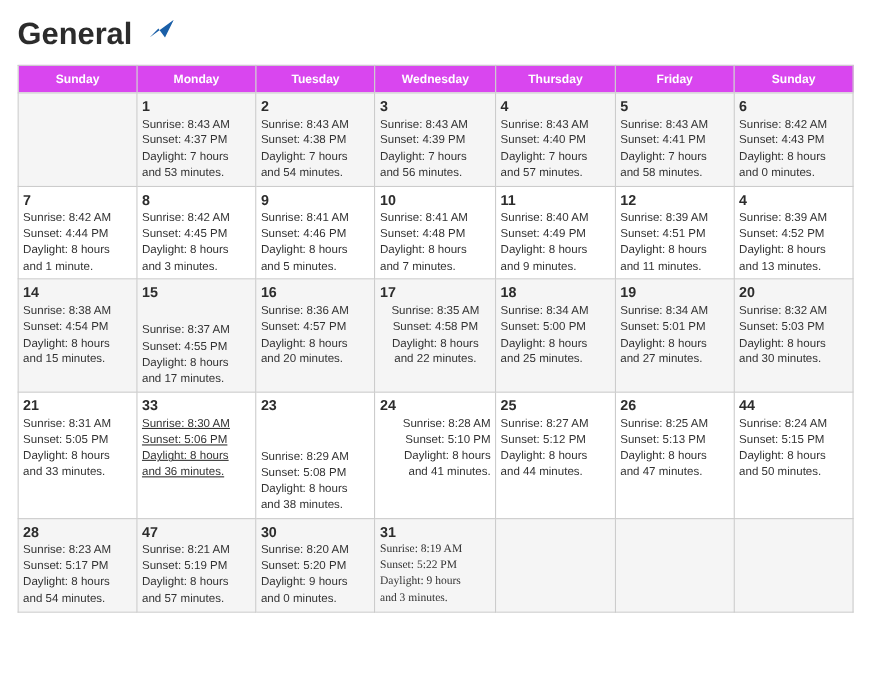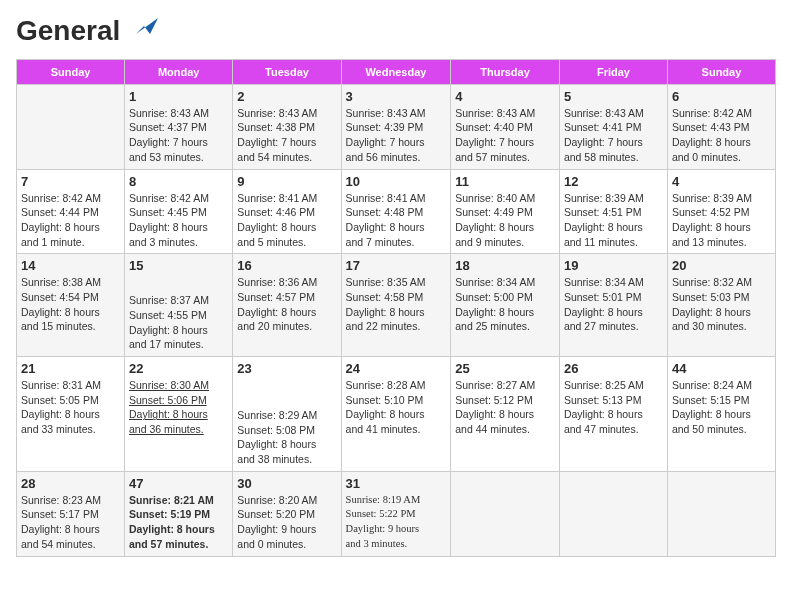--- a/index.html
+++ b/index.html
@@ -231,21 +231,21 @@
         </td>
         <td>
           <span class="day-num">16</span>
           <div class="day-info" style="white-space: pre-line;">Sunrise: 8:36 AM
 Sunset: 4:57 PM
 Daylight: 8 hours
 and 20 minutes.</div>
         </td>
         <td>
           <span class="day-num">17</span>
-          <div class="day-info" style="white-space: pre-line;">Sunrise: 8:35 AM
+          <div class="day-info" style="white-space: pre-line; text-align: center;">Sunrise: 8:35 AM
 Sunset: 4:58 PM
 Daylight: 8 hours
 and 22 minutes.</div>
         </td>
         <td>
           <span class="day-num">18</span>
           <div class="day-info" style="white-space: pre-line;">Sunrise: 8:34 AM
 Sunset: 5:00 PM
 Daylight: 8 hours
 and 25 minutes.</div>
@@ -267,36 +267,36 @@
       </tr>
       <tr>
         <td>
           <span class="day-num">21</span>
           <div class="day-info" style="white-space: pre-line;">Sunrise: 8:31 AM
 Sunset: 5:05 PM
 Daylight: 8 hours
 and 33 minutes.</div>
         </td>
         <td>
-          <span class="day-num">22</span>
+          <span class="day-num">33</span>
           <div class="day-info" style="white-space: pre-line; text-decoration: underline;">Sunrise: 8:30 AM
 Sunset: 5:06 PM
 Daylight: 8 hours
 and 36 minutes.</div>
         </td>
         <td>
           <span class="day-num">23</span>
           <div class="day-info" style="white-space: pre-line; margin-top: 32px;">Sunrise: 8:29 AM
 Sunset: 5:08 PM
 Daylight: 8 hours
 and 38 minutes.</div>
         </td>
         <td>
           <span class="day-num">24</span>
-          <div class="day-info" style="white-space: pre-line;">Sunrise: 8:28 AM
+          <div class="day-info" style="white-space: pre-line; text-align: right;">Sunrise: 8:28 AM
 Sunset: 5:10 PM
 Daylight: 8 hours
 and 41 minutes.</div>
         </td>
         <td>
           <span class="day-num">25</span>
           <div class="day-info" style="white-space: pre-line;">Sunrise: 8:27 AM
 Sunset: 5:12 PM
 Daylight: 8 hours
 and 44 minutes.</div>
@@ -319,21 +319,21 @@
       <tr>
         <td>
           <span class="day-num">28</span>
           <div class="day-info" style="white-space: pre-line;">Sunrise: 8:23 AM
 Sunset: 5:17 PM
 Daylight: 8 hours
 and 54 minutes.</div>
         </td>
         <td>
           <span class="day-num">47</span>
-          <div class="day-info" style="white-space: pre-line; font-weight: bold;">Sunrise: 8:21 AM
+          <div class="day-info" style="white-space: pre-line;">Sunrise: 8:21 AM
 Sunset: 5:19 PM
 Daylight: 8 hours
 and 57 minutes.</div>
         </td>
         <td>
           <span class="day-num">30</span>
           <div class="day-info" style="white-space: pre-line;">Sunrise: 8:20 AM
 Sunset: 5:20 PM
 Daylight: 9 hours
 and 0 minutes.</div>

